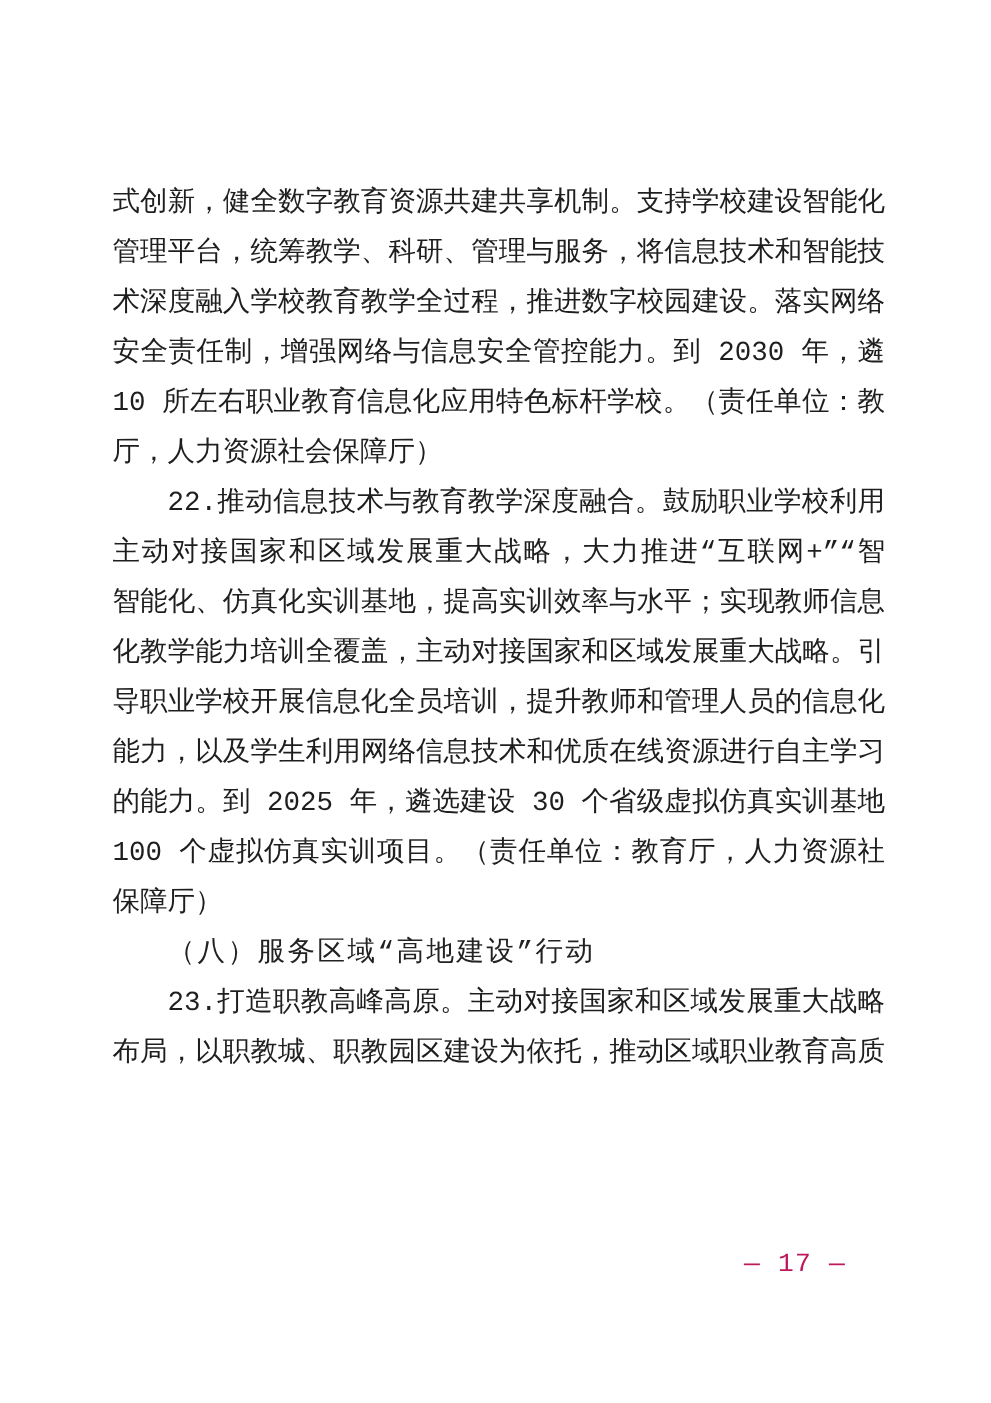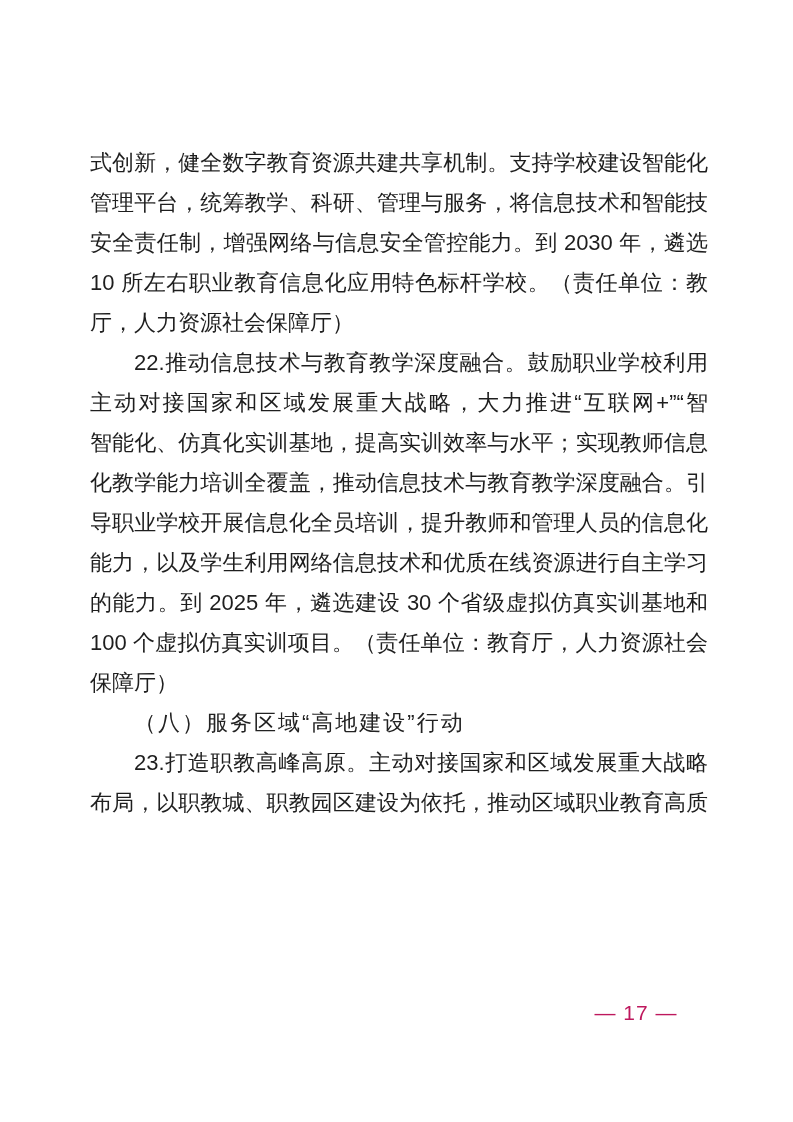--- a/index.html
+++ b/index.html
@@ -6,21 +6,21 @@
     margin: 0;
     padding: 0;
     background: #ffffff;
   }
   .page {
     position: relative;
     width: 793px;
     height: 1122px;
     background: #ffffff;
     overflow: hidden;
-    font-family: Liberation Sans, sans-serif;
+    font-family: Liberation Mono, monospace;
   }
   .text-block {
     position: absolute;
     left: 90px;
     top: 143px;
     width: 618px;
   }
   .paragraph {
     margin: 0;
     padding: 0;
@@ -62,29 +62,30 @@
   }
 </style>
 </head>
 <body>
 
 <div class="page">
   <div class="text-block">
       <div class="paragraph">
         <div class="line justify">式创新，健全数字教育资源共建共享机制。支持学校建设智能化</div>
         <div class="line justify">管理平台，统筹教学、科研、管理与服务，将信息技术和智能技</div>
+        <div class="line justify">术深度融入学校教育教学全过程，推进数字校园建设。落实网络</div>
         <div class="line justify">安全责任制，增强网络与信息安全管控能力。到 2030 年，遴选</div>
         <div class="line justify">10 所左右职业教育信息化应用特色标杆学校。（责任单位：教育</div>
         <div class="line">厅，人力资源社会保障厅）</div>
       </div>
       <div class="paragraph">
         <div class="line justify indent">22.推动信息技术与教育教学深度融合。鼓励职业学校利用</div>
         <div class="line justify">主动对接国家和区域发展重大战略，大力推进“互联网+”“智</div>
         <div class="line justify">智能化、仿真化实训基地，提高实训效率与水平；实现教师信息</div>
-        <div class="line justify">化教学能力培训全覆盖，推动信息技术与教育教学深度融合。引</div>
+        <div class="line justify">化教学能力培训全覆盖，主动对接国家和区域发展重大战略。引</div>
         <div class="line justify">导职业学校开展信息化全员培训，提升教师和管理人员的信息化</div>
         <div class="line justify">能力，以及学生利用网络信息技术和优质在线资源进行自主学习</div>
         <div class="line justify">的能力。到 2025 年，遴选建设 30 个省级虚拟仿真实训基地和</div>
         <div class="line justify">100 个虚拟仿真实训项目。（责任单位：教育厅，人力资源社会</div>
         <div class="line">保障厅）</div>
       </div>
       <div class="paragraph kai-heading">
         <div class="line indent">（八）服务区域“高地建设”行动</div>
       </div>
       <div class="paragraph">

